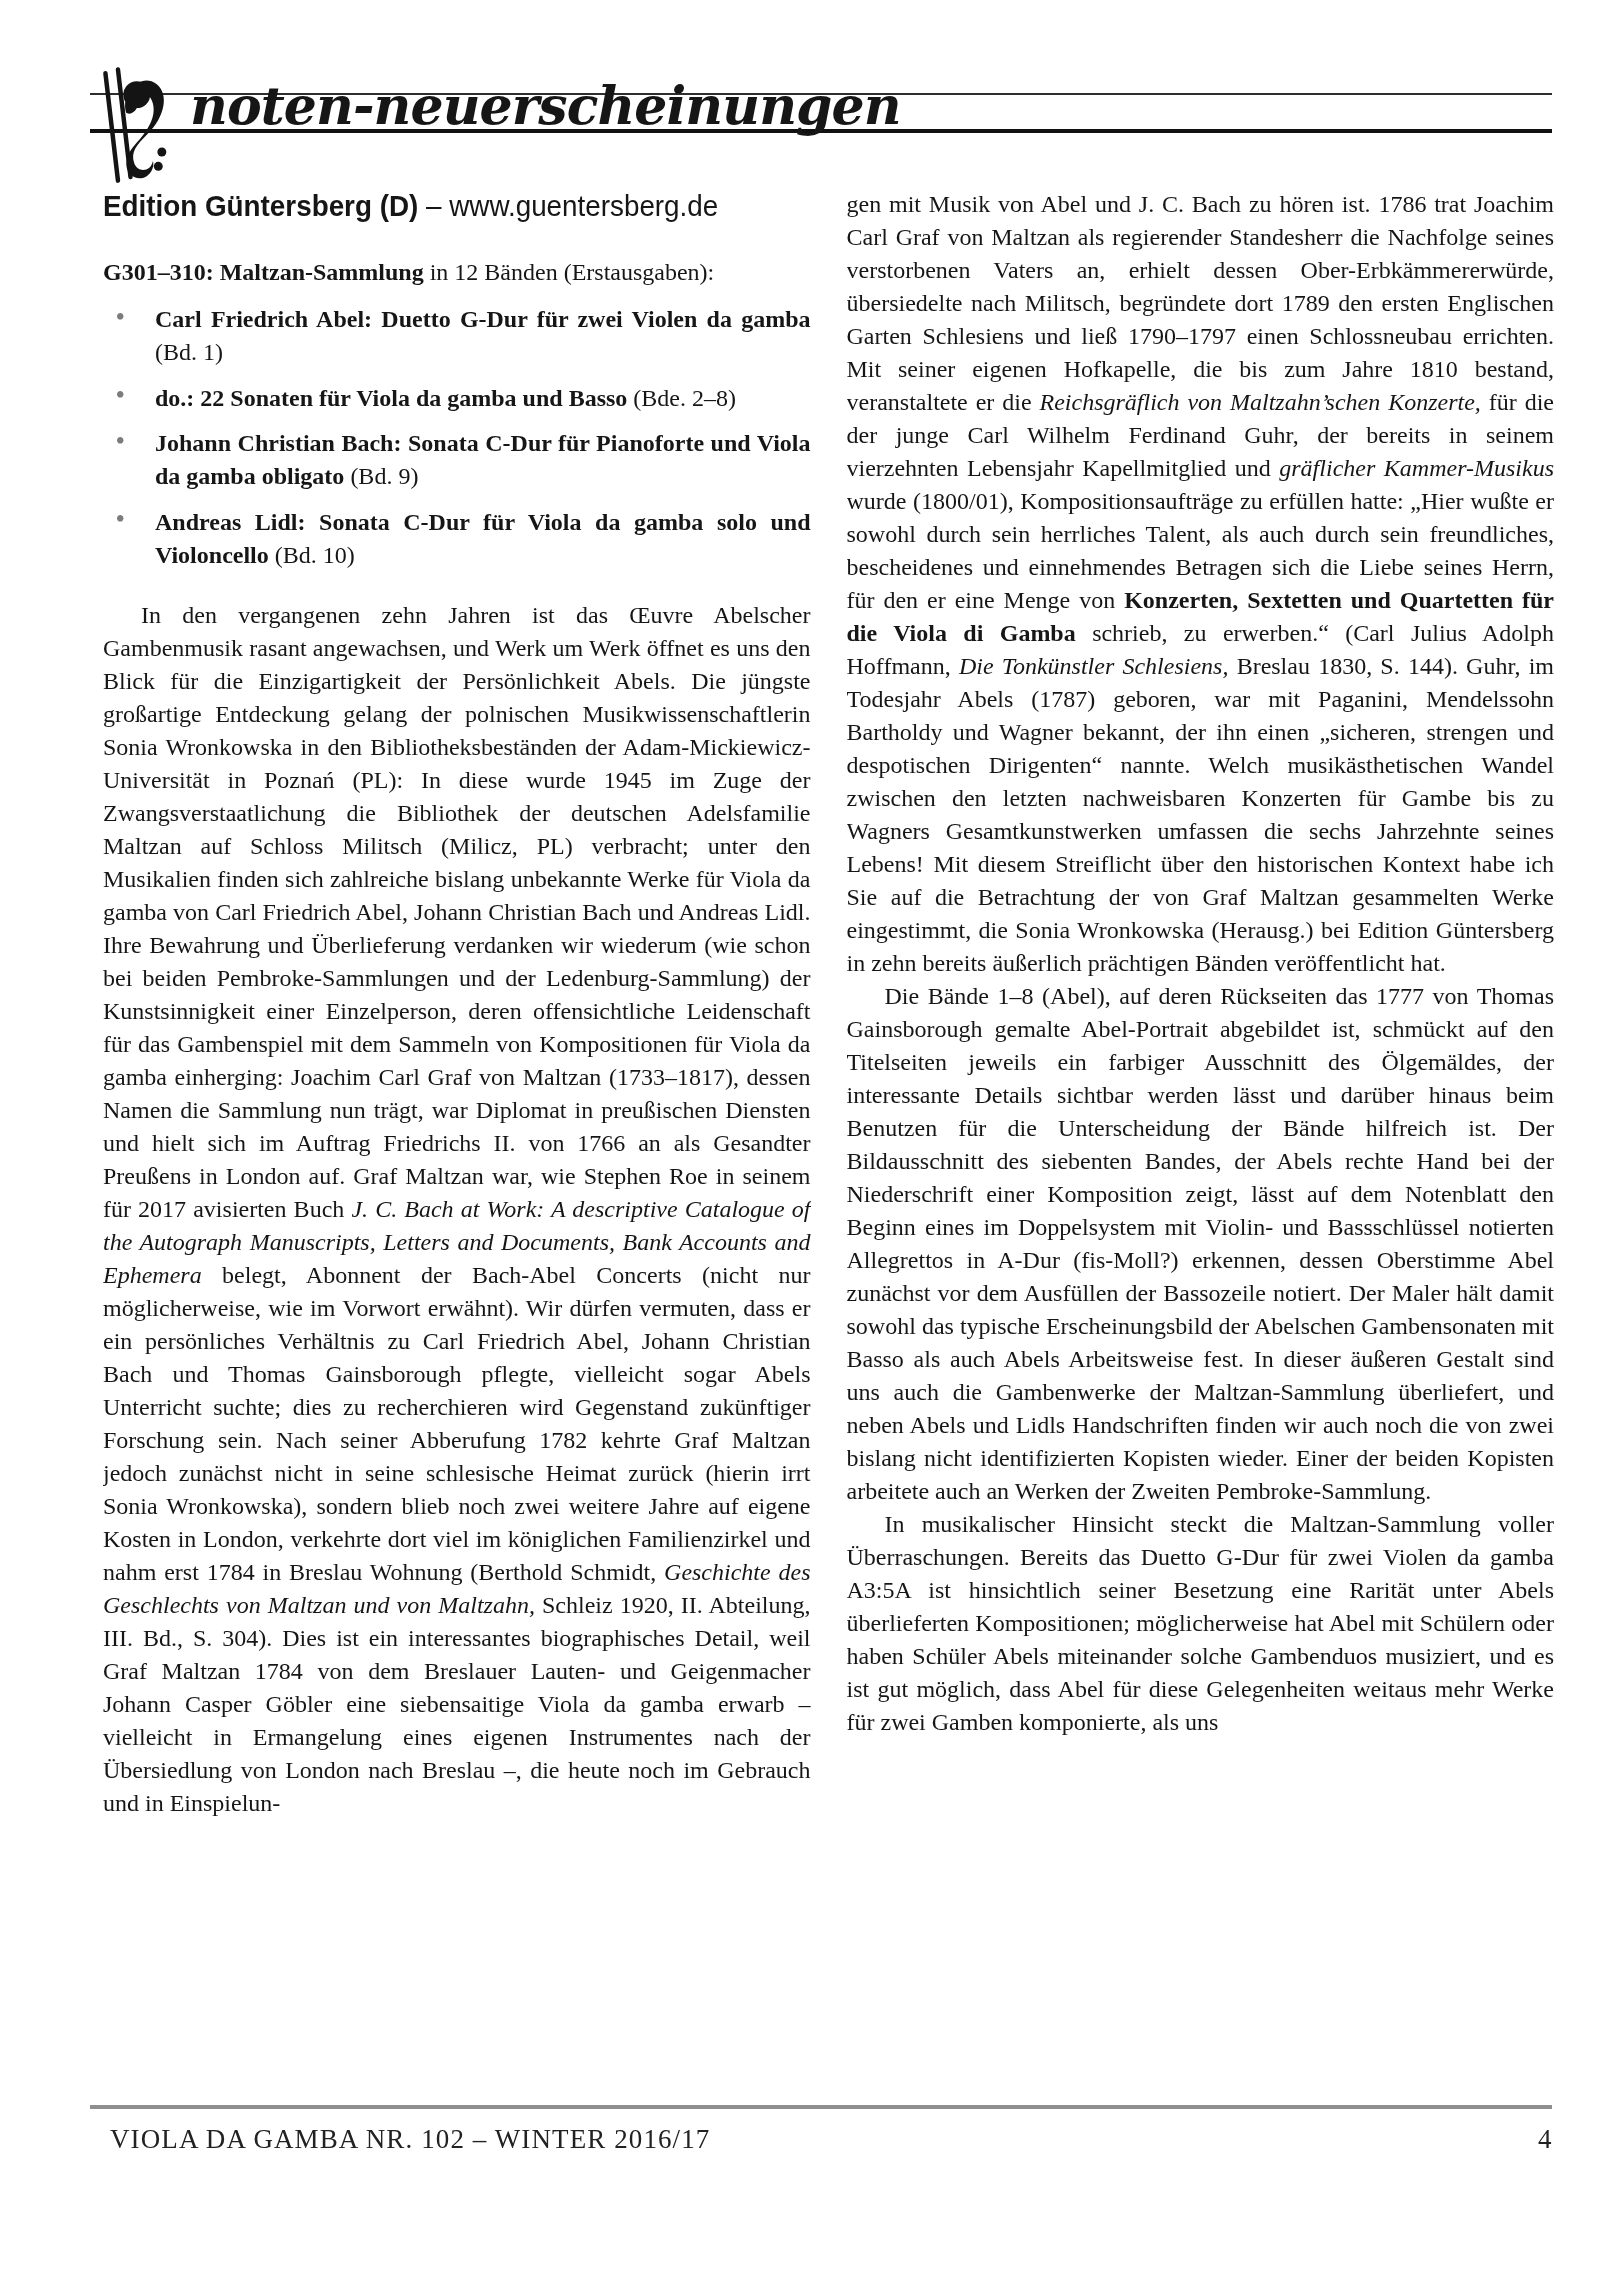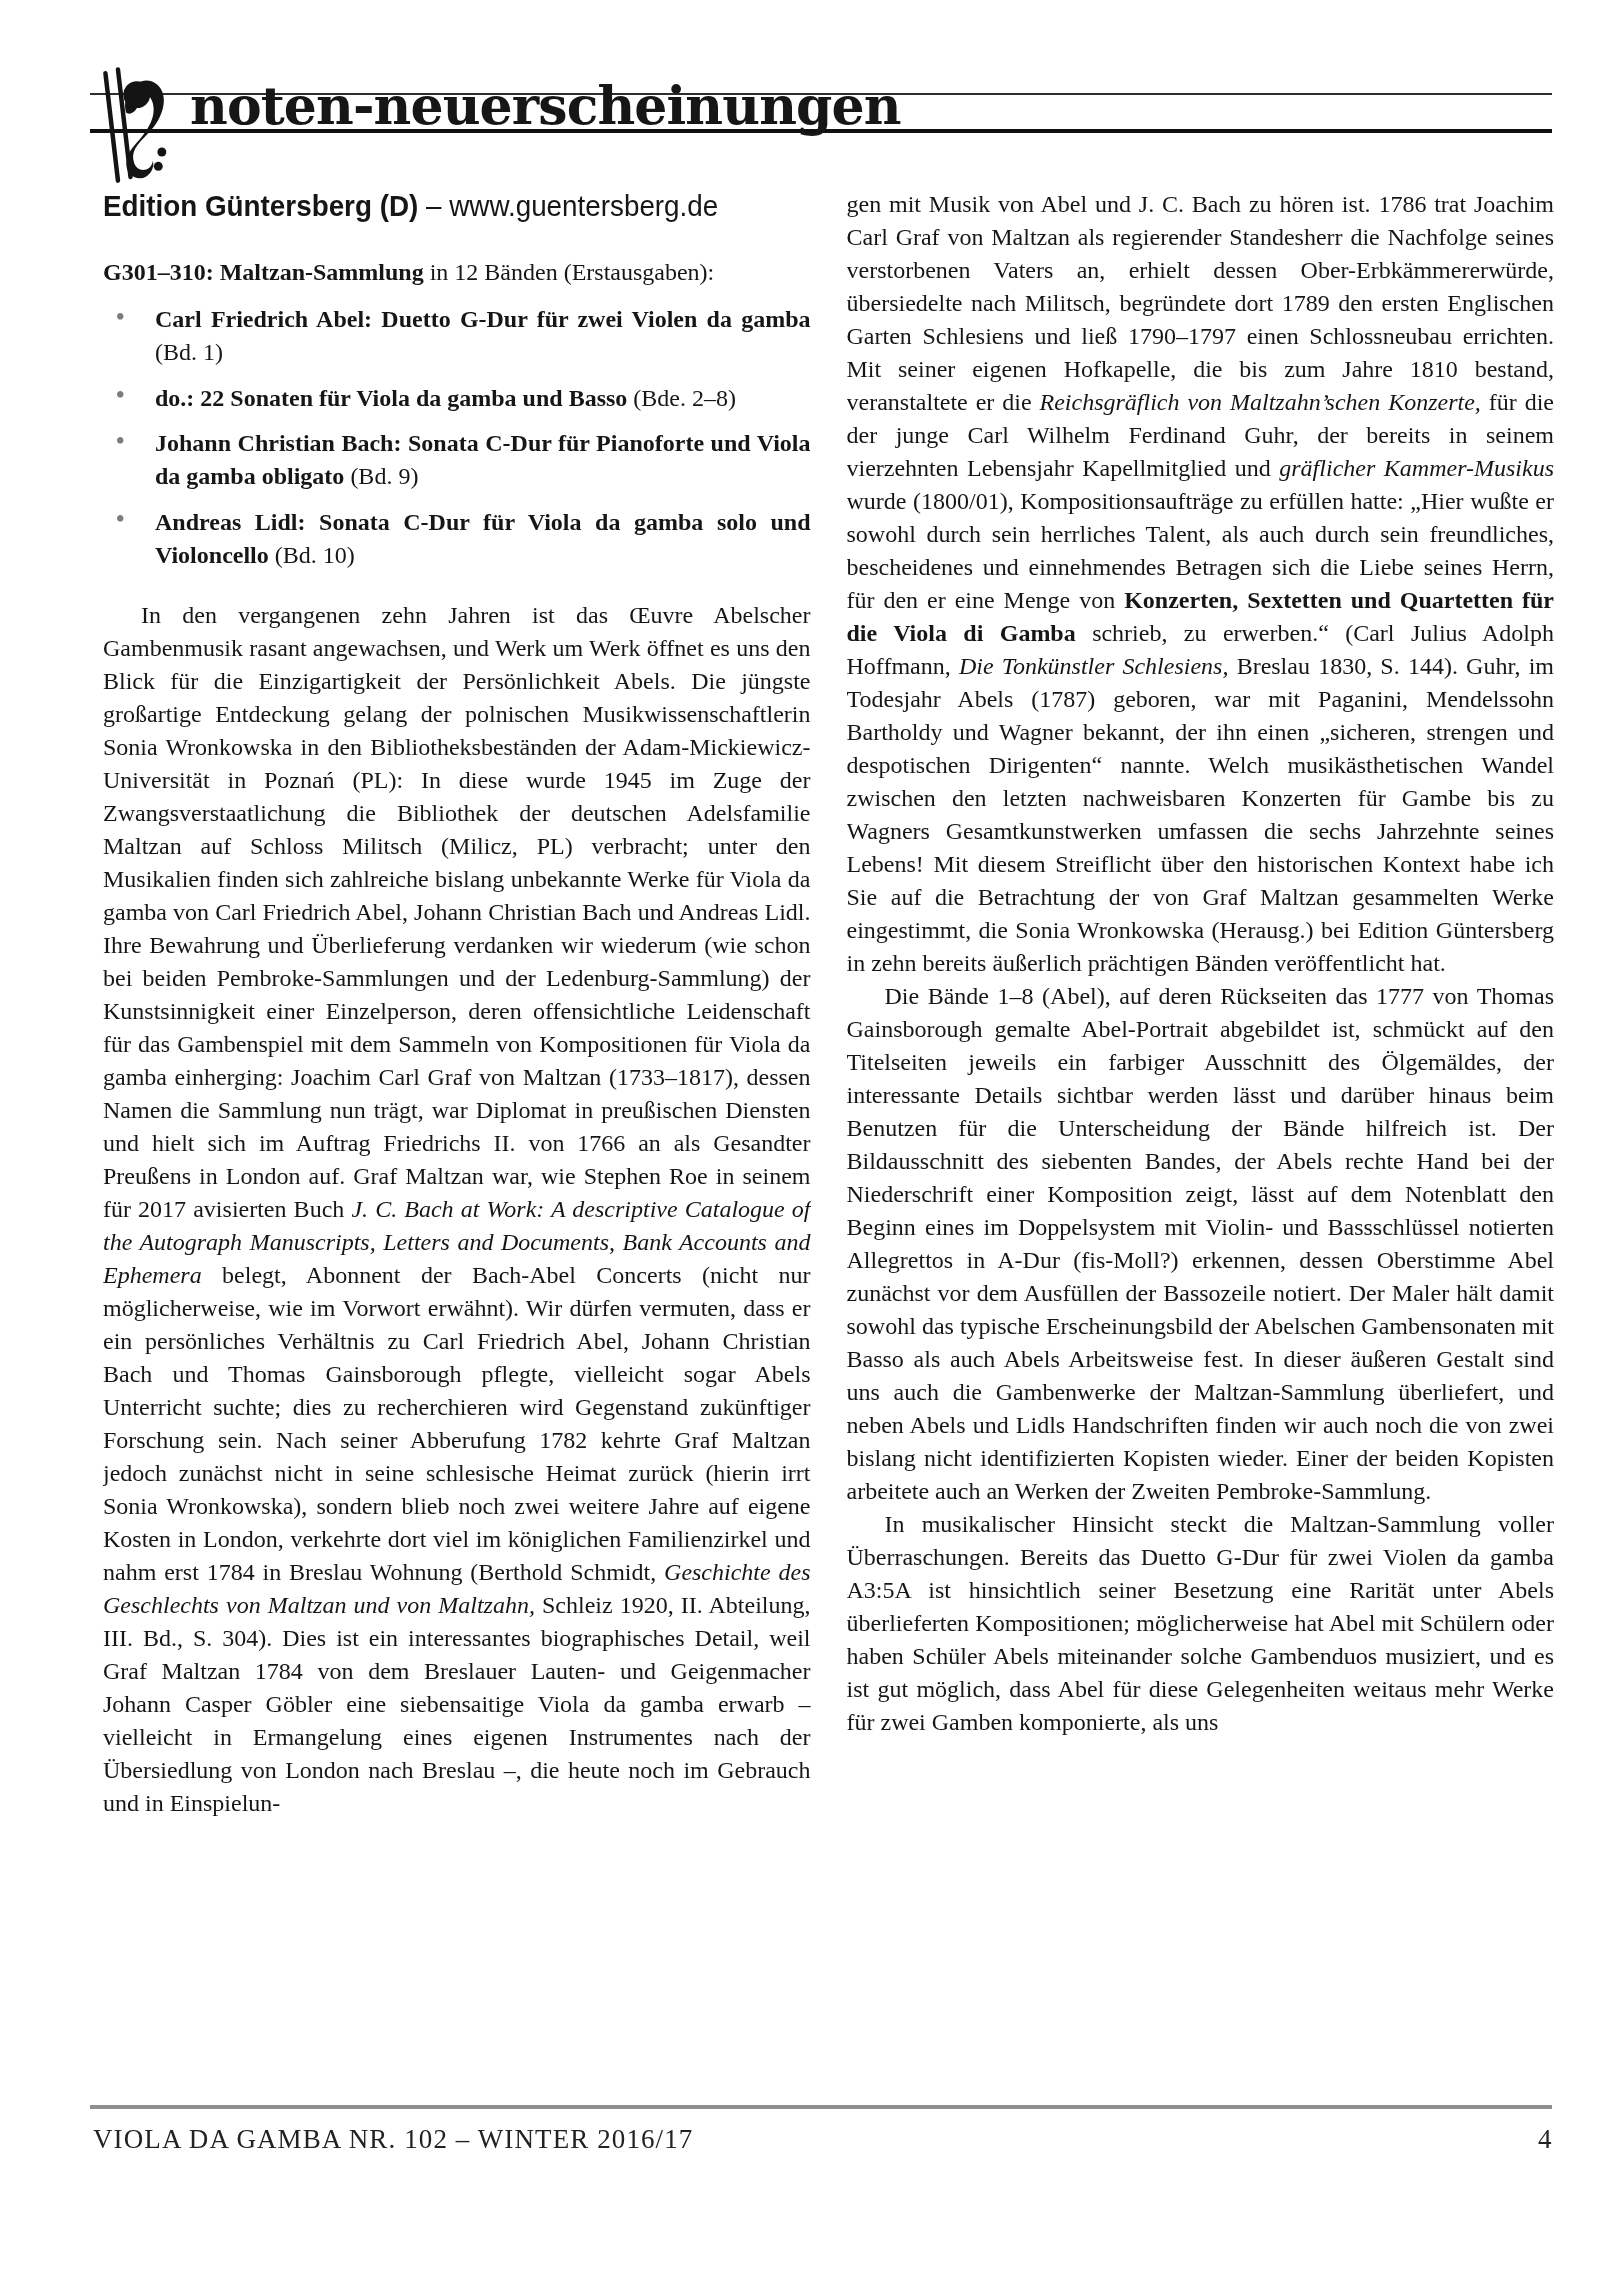--- a/index.html
+++ b/index.html
@@ -29,20 +29,21 @@
   .header-rule-thick {
     position: absolute; left: 0; right: 0; top: 52px;
     height: 3.6px; background: #111; z-index: 0;
   }
   .ornament {
     position: absolute; left: 0; top: -10.7px; width: 81px; height: 120px; z-index: 1;
   }
   .page-title {
     position: absolute; left: 100px; top: -12.5px; z-index: 1;
     font-family: "DejaVu Serif", serif;
+    font-style: italic;
     font-weight: 700;
     font-size: 52px;
     letter-spacing: -0.9px;
     line-height: 82px;
     white-space: nowrap;
   }
 
   
   .content {
     position: absolute;
@@ -108,21 +109,21 @@
   .footer-rule {
     position: absolute;
     left: 90px;
     right: 69px;
     top: 2105px;
     height: 3.6px;
     background: #8f8f8f;
   }
   .footer {
     position: absolute;
-    left: 93px;
+    left: 110px;
     right: 69px;
     top: 2124px;
     display: flex;
     justify-content: space-between;
     align-items: center;
     font-size: 27px;
     letter-spacing: 1.1px;
     color: #222;
   }
   .footer .page-number { letter-spacing: 0.4px; }

